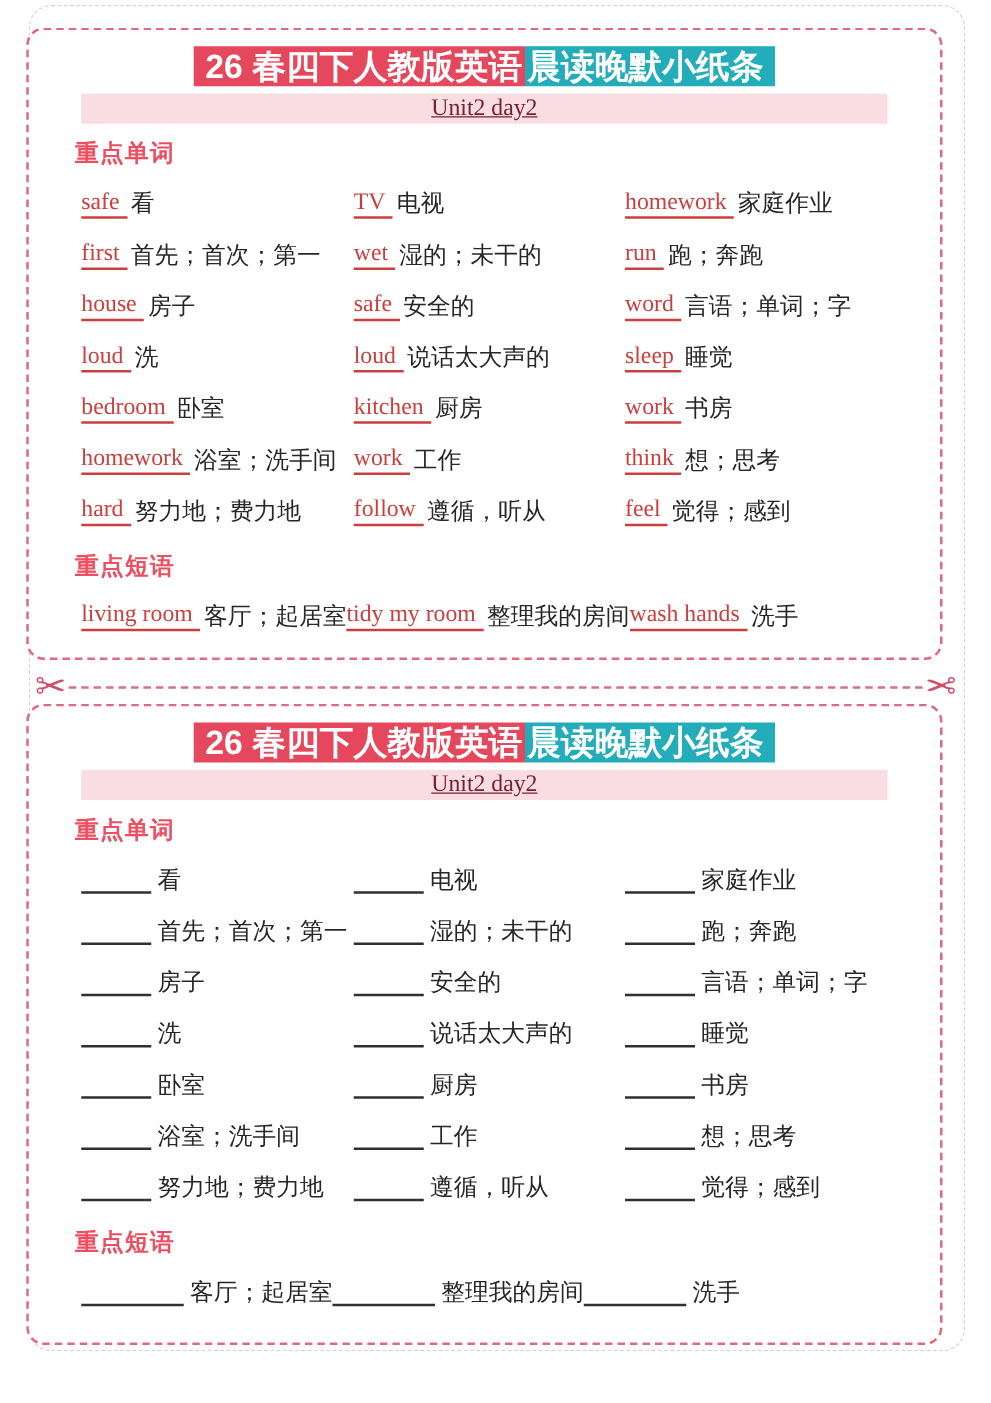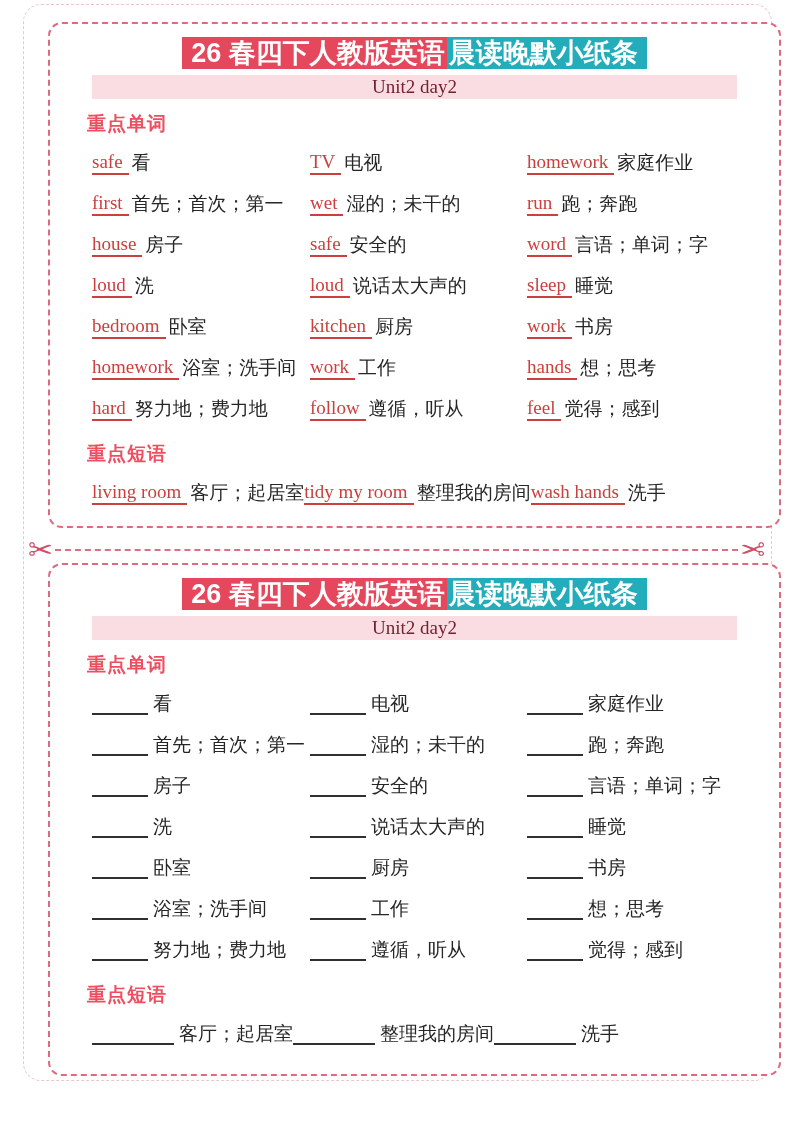--- a/index.html
+++ b/index.html
@@ -9,21 +9,21 @@
     font-family:"Liberation Serif","DejaVu Serif",serif;
     position:relative;overflow:hidden;
   }
   .outer-frame{
     position:absolute;left:23px;top:4px;width:747px;height:1075px;
     border:1px dashed var(--outer_frame,#eec4cd);
     border-radius:18px;
     pointer-events:none;
   }
   .card{
-    position:absolute;left:48px;width:733px;
+    position:absolute;left:21px;width:733px;
     border:2px dashed var(--card_border,#e06a7d);
     border-radius:14px;
     background:#fff;
     box-sizing:border-box;
   }
   .card-1{top:22px;height:506px;}
   .card-2{top:563px;height:513px;}
 
   .title-row{
     margin-top:13px;text-align:center;
@@ -31,21 +31,21 @@
     font-weight:bold;font-size:27px;line-height:33px;
     white-space:nowrap;
   }
   .t-red{background:var(--title_red_bg,#e5485c);color:#fff;padding:1px 2px 1px 9px;}
   .t-teal{background:var(--title_teal_bg,#23acb9);color:#fff;padding:1px 9px 1px 2px;}
 
   .subtitle{
     margin:5px 42px 0 42px;
     background:var(--subtitle_bg,#fadde3);
     color:var(--subtitle_text,#74222e);
-    text-align:center;font-size:19px;line-height:24px;
+    text-align:center;font-size:19px;line-height:24px;text-decoration:underline;
   }
 
   .heading{
     margin:11px 0 0 37px;
     color:var(--heading_red,#ee4f60);
     font-family:"Liberation Sans","DejaVu Sans",sans-serif;
     font-weight:bold;font-size:19px;line-height:28px;
     letter-spacing:1px;
   }
 
@@ -161,21 +161,21 @@
       </div>
       <div class="cell">
         <span class="en">homework</span>
         <span class="zh">浴室；洗手间</span>
       </div>
       <div class="cell">
         <span class="en">work</span>
         <span class="zh">工作</span>
       </div>
       <div class="cell">
-        <span class="en">hands</span>
+        <span class="en">think</span>
         <span class="zh">想；思考</span>
       </div>
       <div class="cell">
         <span class="en">hard</span>
         <span class="zh">努力地；费力地</span>
       </div>
       <div class="cell">
         <span class="en">follow</span>
         <span class="zh">遵循，听从</span>
       </div>

